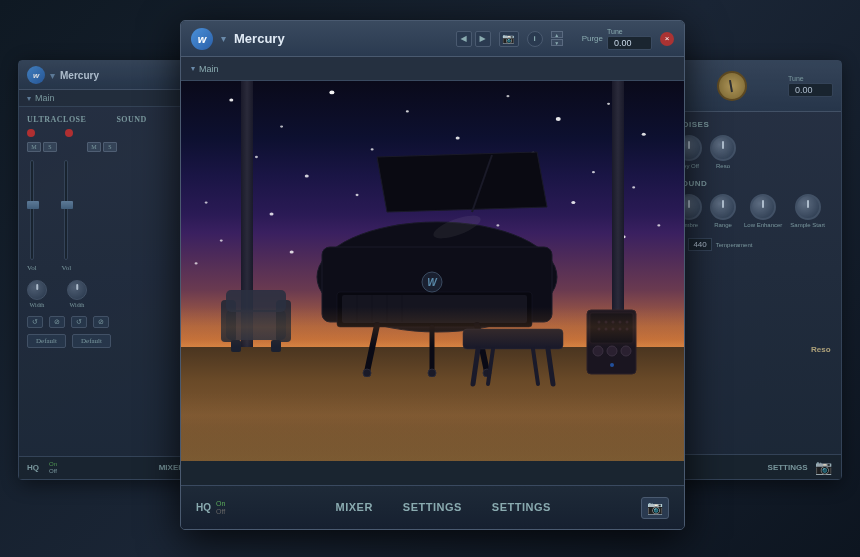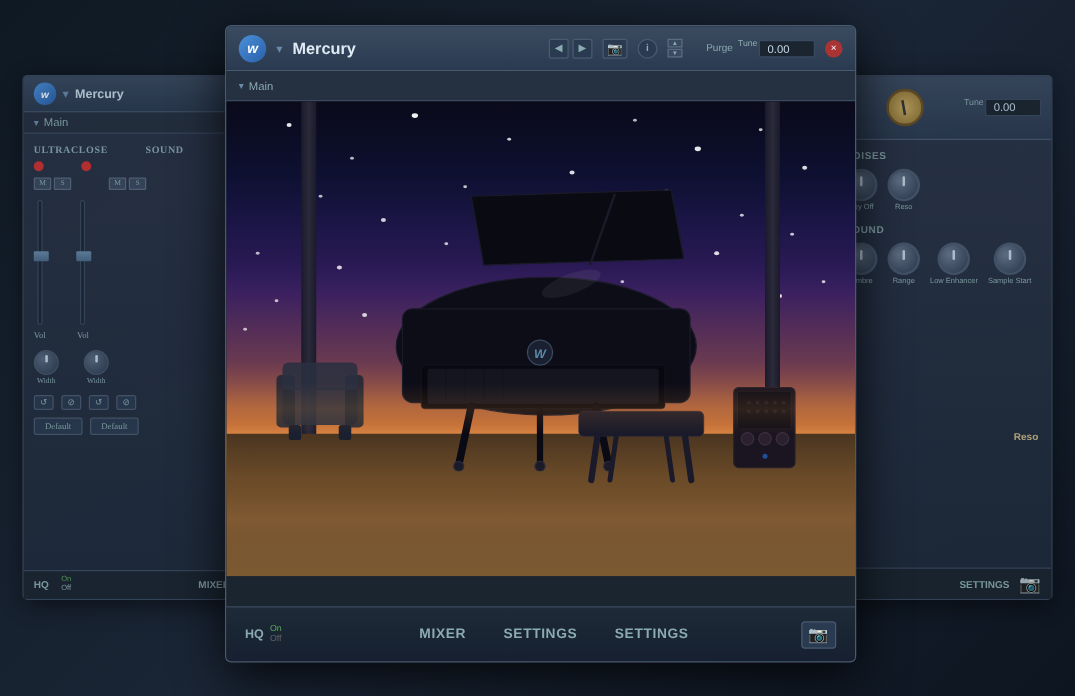--- a/index.html
+++ b/index.html
@@ -503,21 +503,21 @@
       border: 1px solid #5a6a80;
       display: flex;
       align-items: center;
       justify-content: center;
       color: #8aabb0;
       font-size: 5px;
     }
 
     .tune-area {
       display: flex;
-      flex-direction: row;
+      flex-direction: column;
       align-items: flex-start;
       gap: 1px;
     }
 
     .tune-area .tune-lbl {
       color: #8aabb0;
       font-size: 7px;
     }
 
     .tune-area .tune-val {
@@ -918,20 +918,25 @@
             <div class="knob-medium"></div>
             <span class="knob-label">Low Enhancer</span>
           </div>
           <div class="knob-group">
             <div class="knob-medium"></div>
             <span class="knob-label">Sample Start</span>
           </div>
         </div>
       </div>
       <div class="pedal-label">Reso</div>
+      <div class="temperament-row">
+        <span class="arrow-icon">↗</span>
+        <span class="temp-value">440</span>
+        <span class="knob-label">Temperament</span>
+      </div>
     </div>
     <div class="bottom-bar">
       <span class="settings-label">SETTINGS</span>
       <span style="color:#8aabb0;font-size:14px;margin-left:8px;">📷</span>
     </div>
   </div>
 
   <div class="panel-main">
 
     <div class="main-header">

